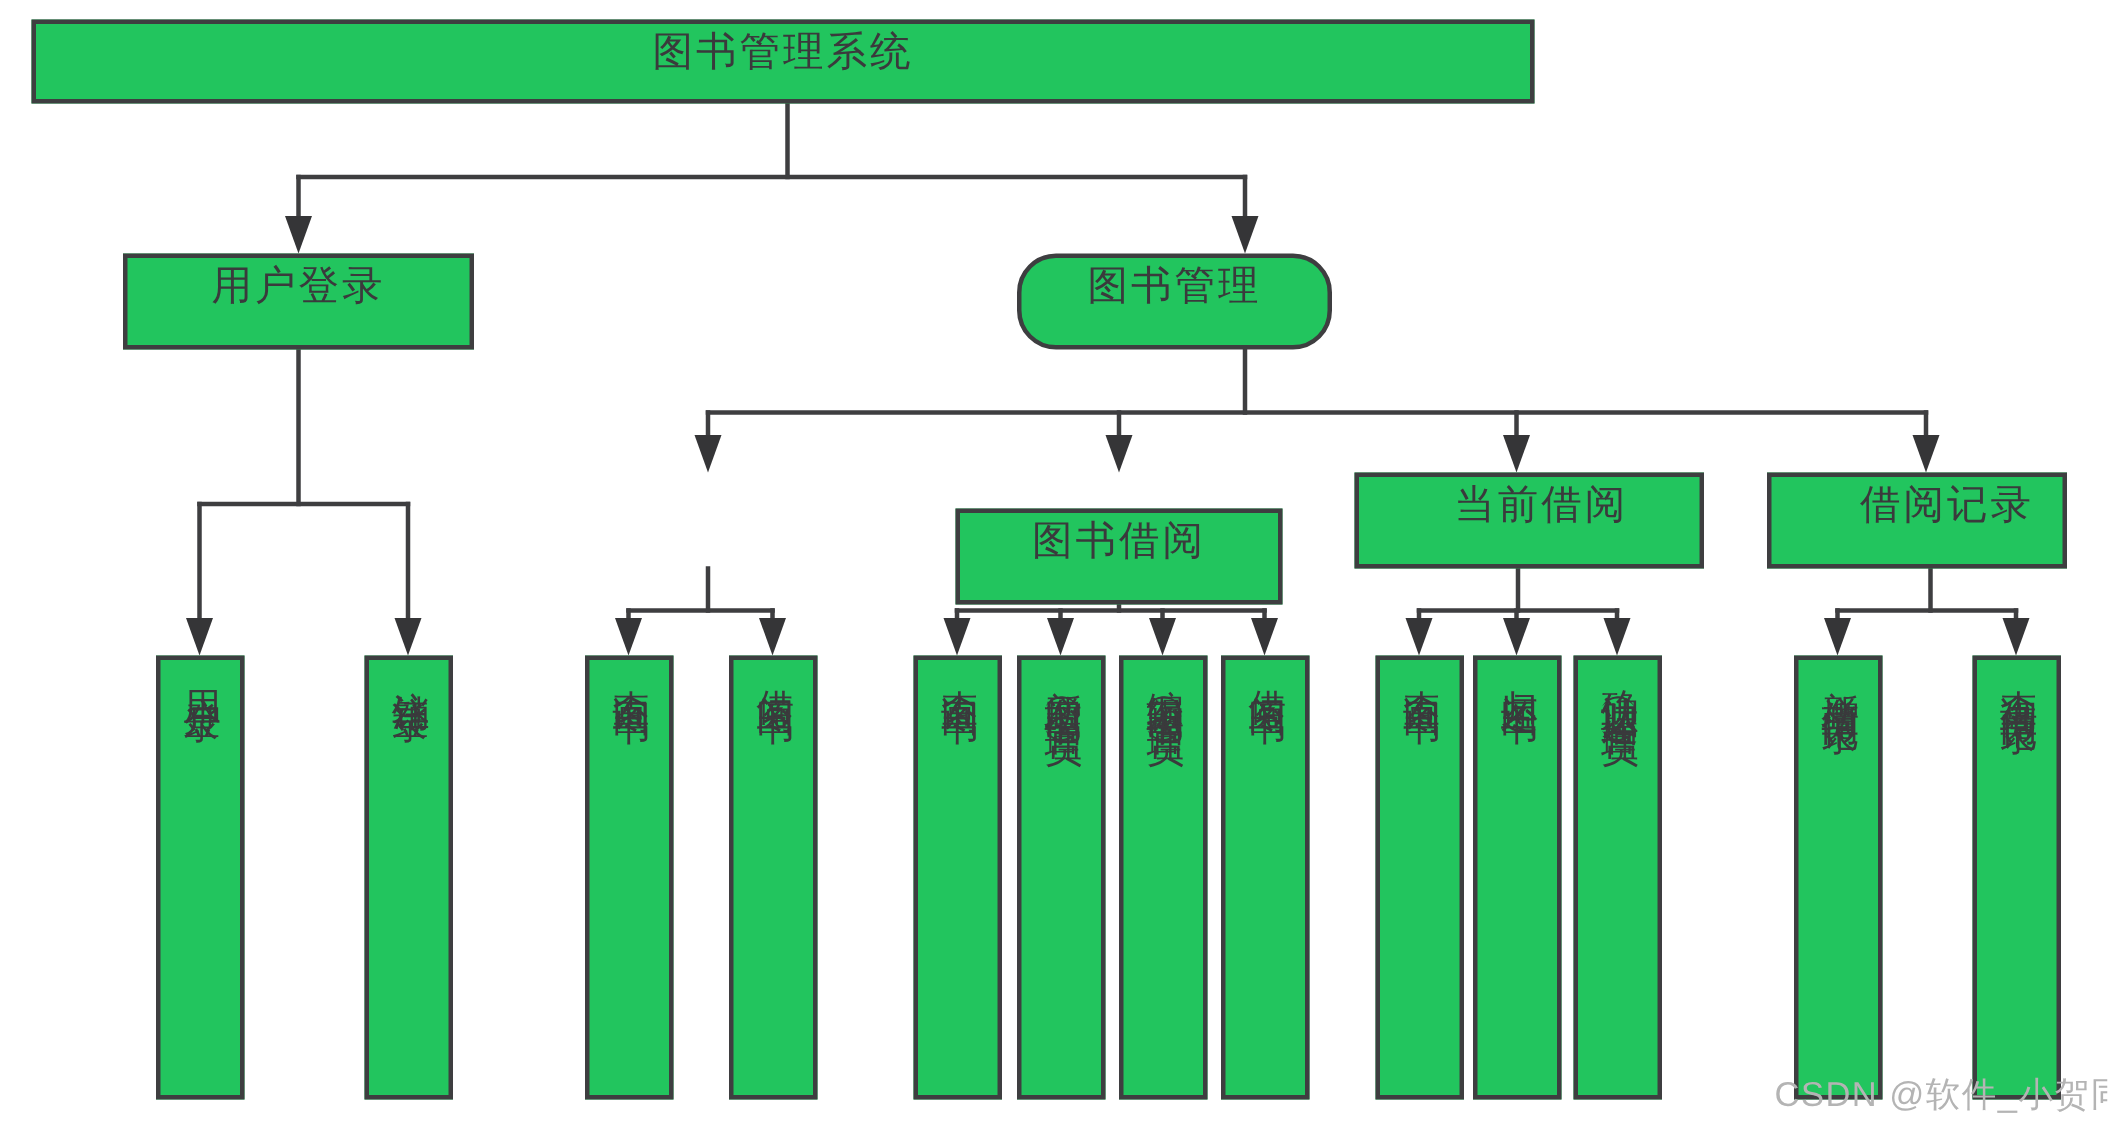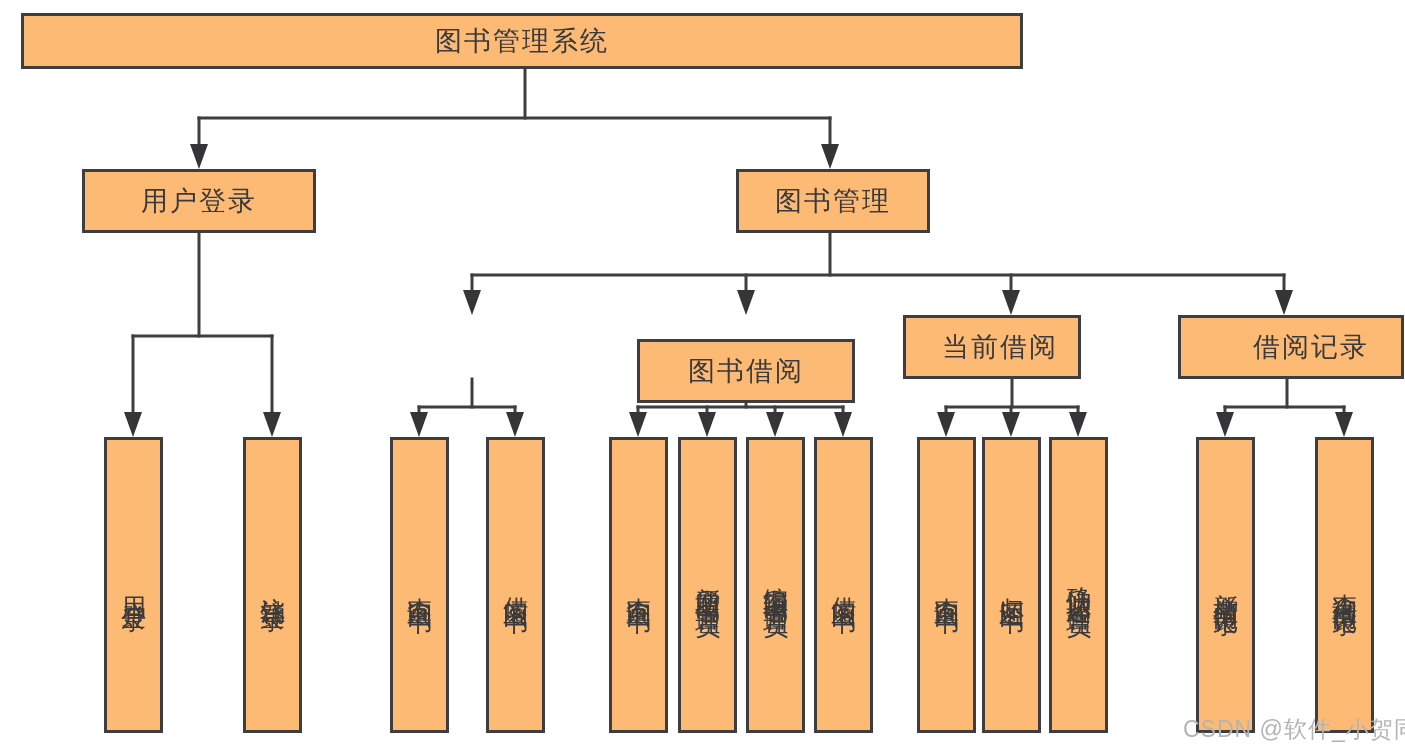--- a/index.html
+++ b/index.html
@@ -8,22 +8,22 @@
     width:1405px;height:747px;
     background:#ffffff;
     font-family:"Liberation Sans","DejaVu Sans",sans-serif;
     overflow:hidden;
   }
   #connectors{position:absolute;left:0;top:0;z-index:1;}
   .box{
     position:absolute;
     box-sizing:border-box;
     border:3px solid #3e3e40;
-    background:#fdba74;
-    display:flex;align-items:center;justify-content:center;
+    background:#22c55e;
+    display:flex;justify-content:center;
     z-index:2;
   }
   .box .lbl{
     color:#3a3a3c;
     font-size:27px;
     letter-spacing:2px;
     white-space:nowrap;
   }
   .vbox .lbl{
     writing-mode:vertical-rl;
@@ -121,31 +121,31 @@
     </g>
   </svg>
 
   <div class="box" style="left:21px;top:13px;width:1002px;height:56px;">
     <span class="lbl">图书管理系统</span>
   </div>
 
   <div class="box" style="left:82px;top:169px;width:234px;height:64px;">
     <span class="lbl">用户登录</span>
   </div>
-  <div class="box" style="left:736px;top:169px;width:194px;height:64px;">
+  <div class="box" style="left:678px;top:169px;width:210px;height:64px;border-radius:26px;">
     <span class="lbl">图书管理</span>
   </div>
 
   <div class="box" style="left:637px;top:315px;width:218px;height:64px;margin-top:24px;">
     <span class="lbl">图书借阅</span>
   </div>
-  <div class="box" style="left:903px;top:315px;width:178px;height:64px;padding-left:16px;">
+  <div class="box" style="left:903px;top:315px;width:233px;height:64px;padding-left:16px;">
     <span class="lbl">当前借阅</span>
   </div>
-  <div class="box" style="left:1178px;top:315px;width:226px;height:64px;padding-left:40px;">
+  <div class="box" style="left:1178px;top:315px;width:200px;height:64px;padding-left:40px;">
     <span class="lbl">借阅记录</span>
   </div>
 
   <div class="box vbox" style="left:104px;top:437px;width:59px;height:296px;">
     <span class="lbl">用户登录</span>
   </div>
   <div class="box vbox" style="left:243px;top:437px;width:59px;height:296px;">
     <span class="lbl">注销登录</span>
   </div>
 

